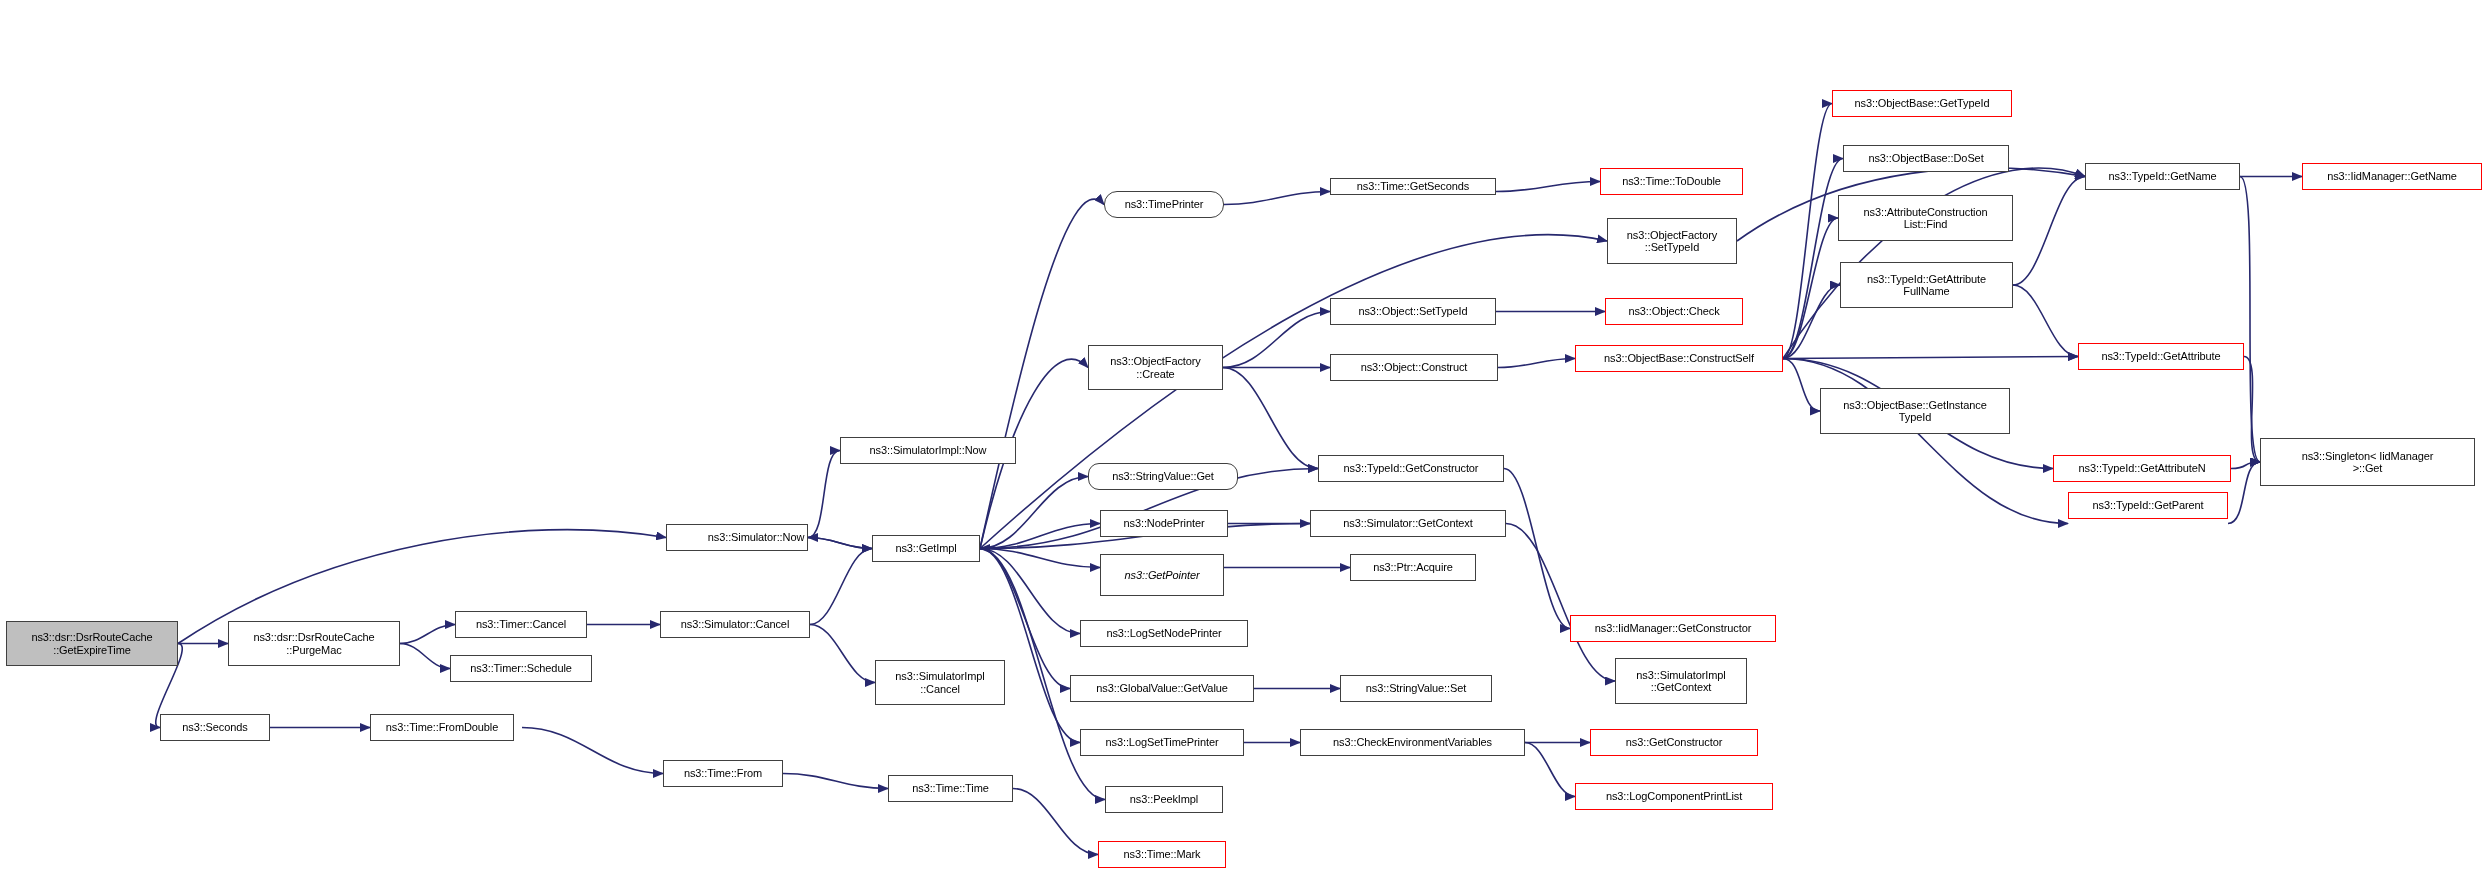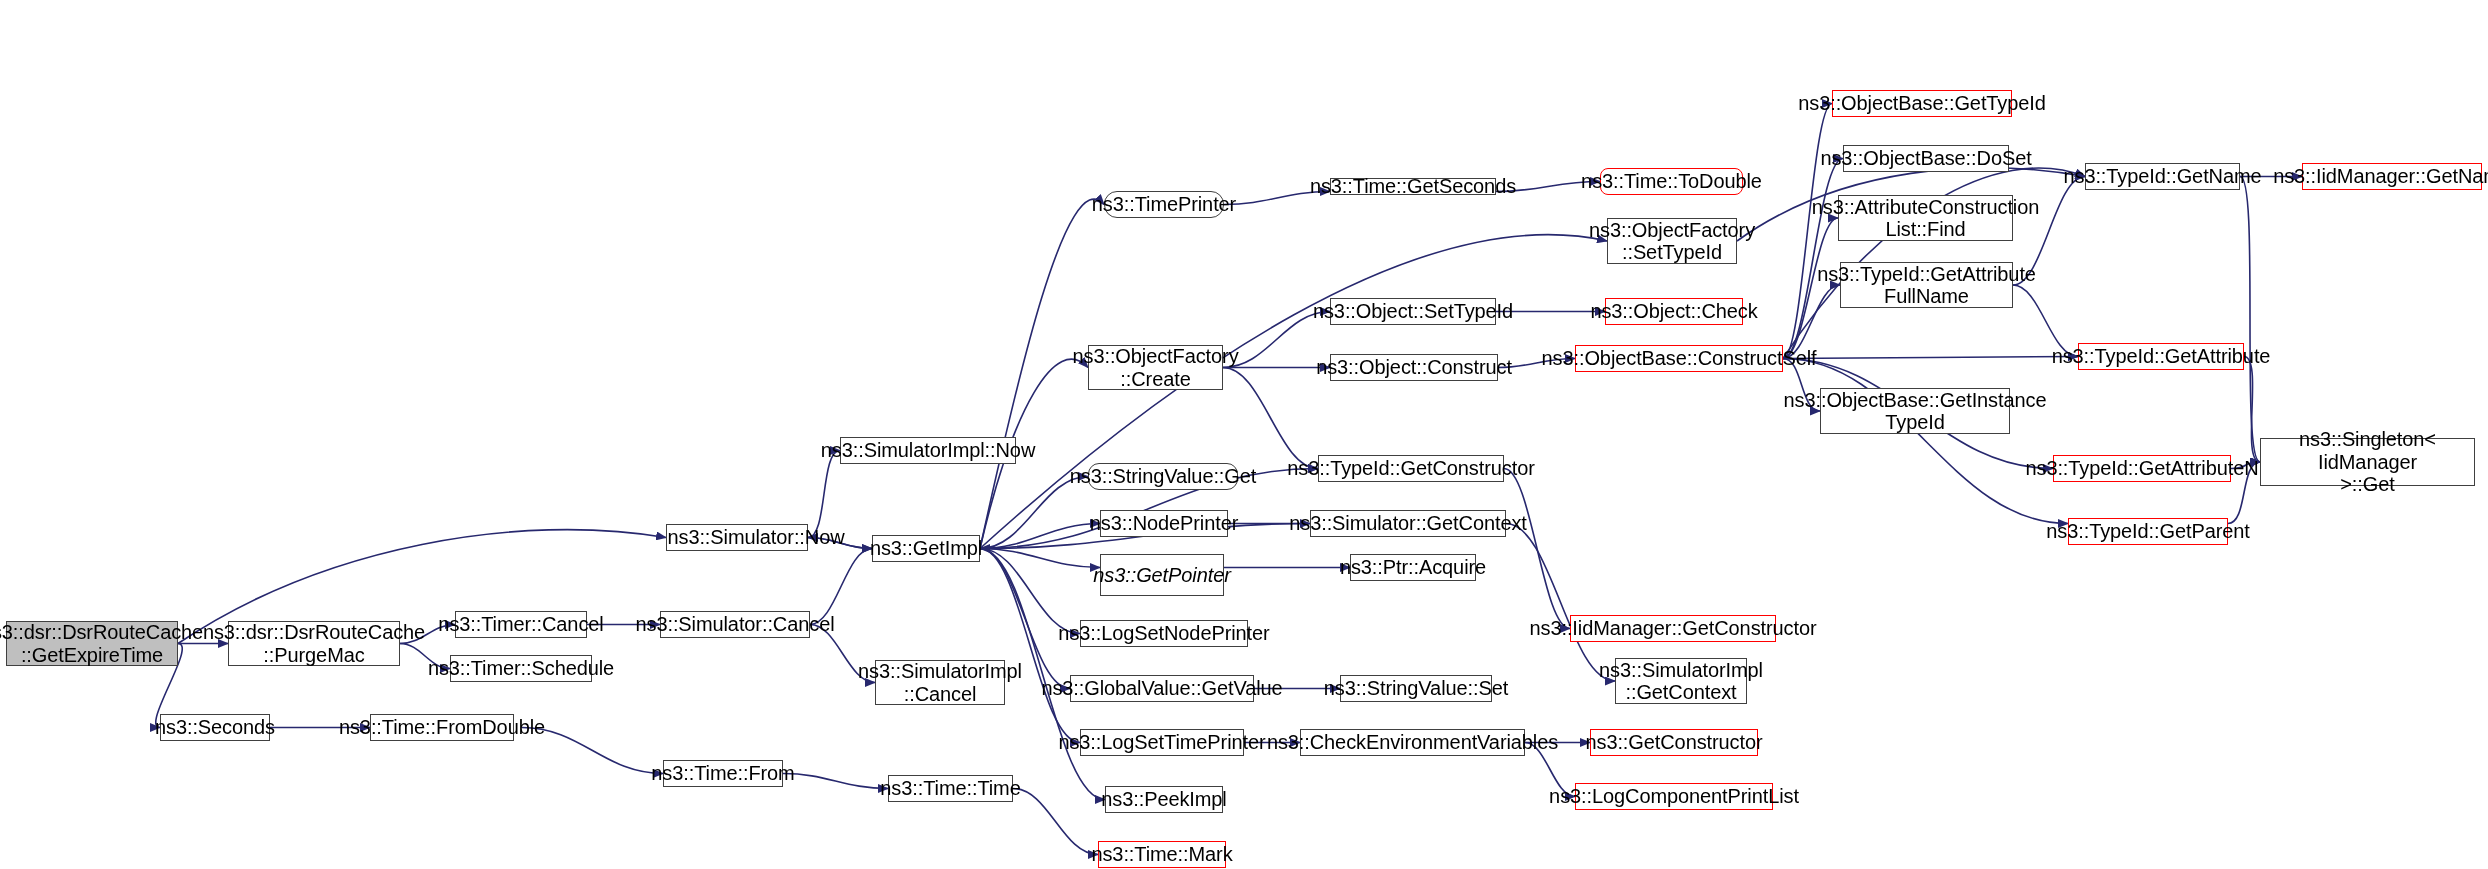--- a/index.html
+++ b/index.html
@@ -16,21 +16,21 @@
   .node{
     position:absolute;
     box-sizing:border-box;
     display:flex;
     align-items:center;
     justify-content:center;
     text-align:center;
     background:#ffffff;
     border:1px solid #404040;
     color:#000000;
-    font-size:20px;
+    font-size:11px;
     line-height:1.12;
     letter-spacing:-0.1px;
     white-space:pre-line;
     padding:0 4px;
     cursor:pointer;
   }
   .node.red{border:1px solid #ff0000;}
   .node.root{background:#bfbfbf;border:1px solid #404040;}
 </style>
 </head>
@@ -134,39 +134,39 @@
       <div class="node" style="left: 1088px; top: 345px; width: 135px; height: 45px;">ns3::ObjectFactory
 ::Create</div>
       <div class="node" style="left: 1330px; top: 178px; width: 166px; height: 17px;">ns3::Time::GetSeconds</div>
       <div class="node" style="left: 1330px; top: 298px; width: 166px; height: 27px;">ns3::Object::SetTypeId</div>
       <div class="node" style="left: 1330px; top: 354px; width: 168px; height: 27px;">ns3::Object::Construct</div>
       <div class="node" style="left: 1318px; top: 455px; width: 186px; height: 27px;">ns3::TypeId::GetConstructor</div>
       <div class="node" style="left: 1310px; top: 510px; width: 196px; height: 27px;">ns3::Simulator::GetContext</div>
       <div class="node" style="left: 1350px; top: 554px; width: 126px; height: 27px;">ns3::Ptr::Acquire</div>
       <div class="node" style="left: 1340px; top: 675px; width: 152px; height: 27px;">ns3::StringValue::Set</div>
       <div class="node" style="left: 1300px; top: 729px; width: 225px; height: 27px;">ns3::CheckEnvironmentVariables</div>
-      <div class="node red" style="left: 1600px; top: 168px; width: 143px; height: 27px; border-radius: 8px;">ns3::Time::ToDouble</div>
+      <div class="node red" style="left: 1600px; top: 168px; width: 143px; height: 27px;">ns3::Time::ToDouble</div>
       <div class="node" style="left: 1607px; top: 218px; width: 130px; height: 46px;">ns3::ObjectFactory
 ::SetTypeId</div>
       <div class="node red" style="left: 1605px; top: 298px; width: 138px; height: 27px;">ns3::Object::Check</div>
       <div class="node red" style="left: 1575px; top: 345px; width: 208px; height: 27px;">ns3::ObjectBase::ConstructSelf</div>
       <div class="node red" style="left: 1570px; top: 615px; width: 206px; height: 27px;">ns3::IidManager::GetConstructor</div>
       <div class="node" style="left: 1615px; top: 658px; width: 132px; height: 46px;">ns3::SimulatorImpl
 ::GetContext</div>
       <div class="node red" style="left: 1590px; top: 729px; width: 168px; height: 27px;">ns3::GetConstructor</div>
       <div class="node red" style="left: 1575px; top: 783px; width: 198px; height: 27px;">ns3::LogComponentPrintList</div>
       <div class="node red" style="left: 1832px; top: 90px; width: 180px; height: 27px;">ns3::ObjectBase::GetTypeId</div>
       <div class="node" style="left: 1843px; top: 145px; width: 166px; height: 27px;">ns3::ObjectBase::DoSet</div>
       <div class="node" style="left: 1838px; top: 195px; width: 175px; height: 46px;">ns3::AttributeConstruction
 List::Find</div>
       <div class="node" style="left: 1840px; top: 262px; width: 173px; height: 46px;">ns3::TypeId::GetAttribute
 FullName</div>
       <div class="node" style="left: 1820px; top: 388px; width: 190px; height: 46px;">ns3::ObjectBase::GetInstance
 TypeId</div>
       <div class="node" style="left: 2085px; top: 163px; width: 155px; height: 27px;">ns3::TypeId::GetName</div>
       <div class="node red" style="left: 2078px; top: 343px; width: 166px; height: 27px;">ns3::TypeId::GetAttribute</div>
       <div class="node red" style="left: 2053px; top: 455px; width: 178px; height: 27px;">ns3::TypeId::GetAttributeN</div>
-      <div class="node red" style="left: 2068px; top: 518px; width: 160px; height: 27px;">ns3::TypeId::GetParent</div>
+      <div class="node red" style="left: 2068px; top: 492px; width: 160px; height: 27px;">ns3::TypeId::GetParent</div>
       <div class="node red" style="left: 2302px; top: 163px; width: 180px; height: 27px;">ns3::IidManager::GetName</div>
       <div class="node" style="left: 2260px; top: 438px; width: 215px; height: 48px;">ns3::Singleton&lt; IidManager
 &gt;::Get</div>
     </div>
 </div>
 
 </body></html>

